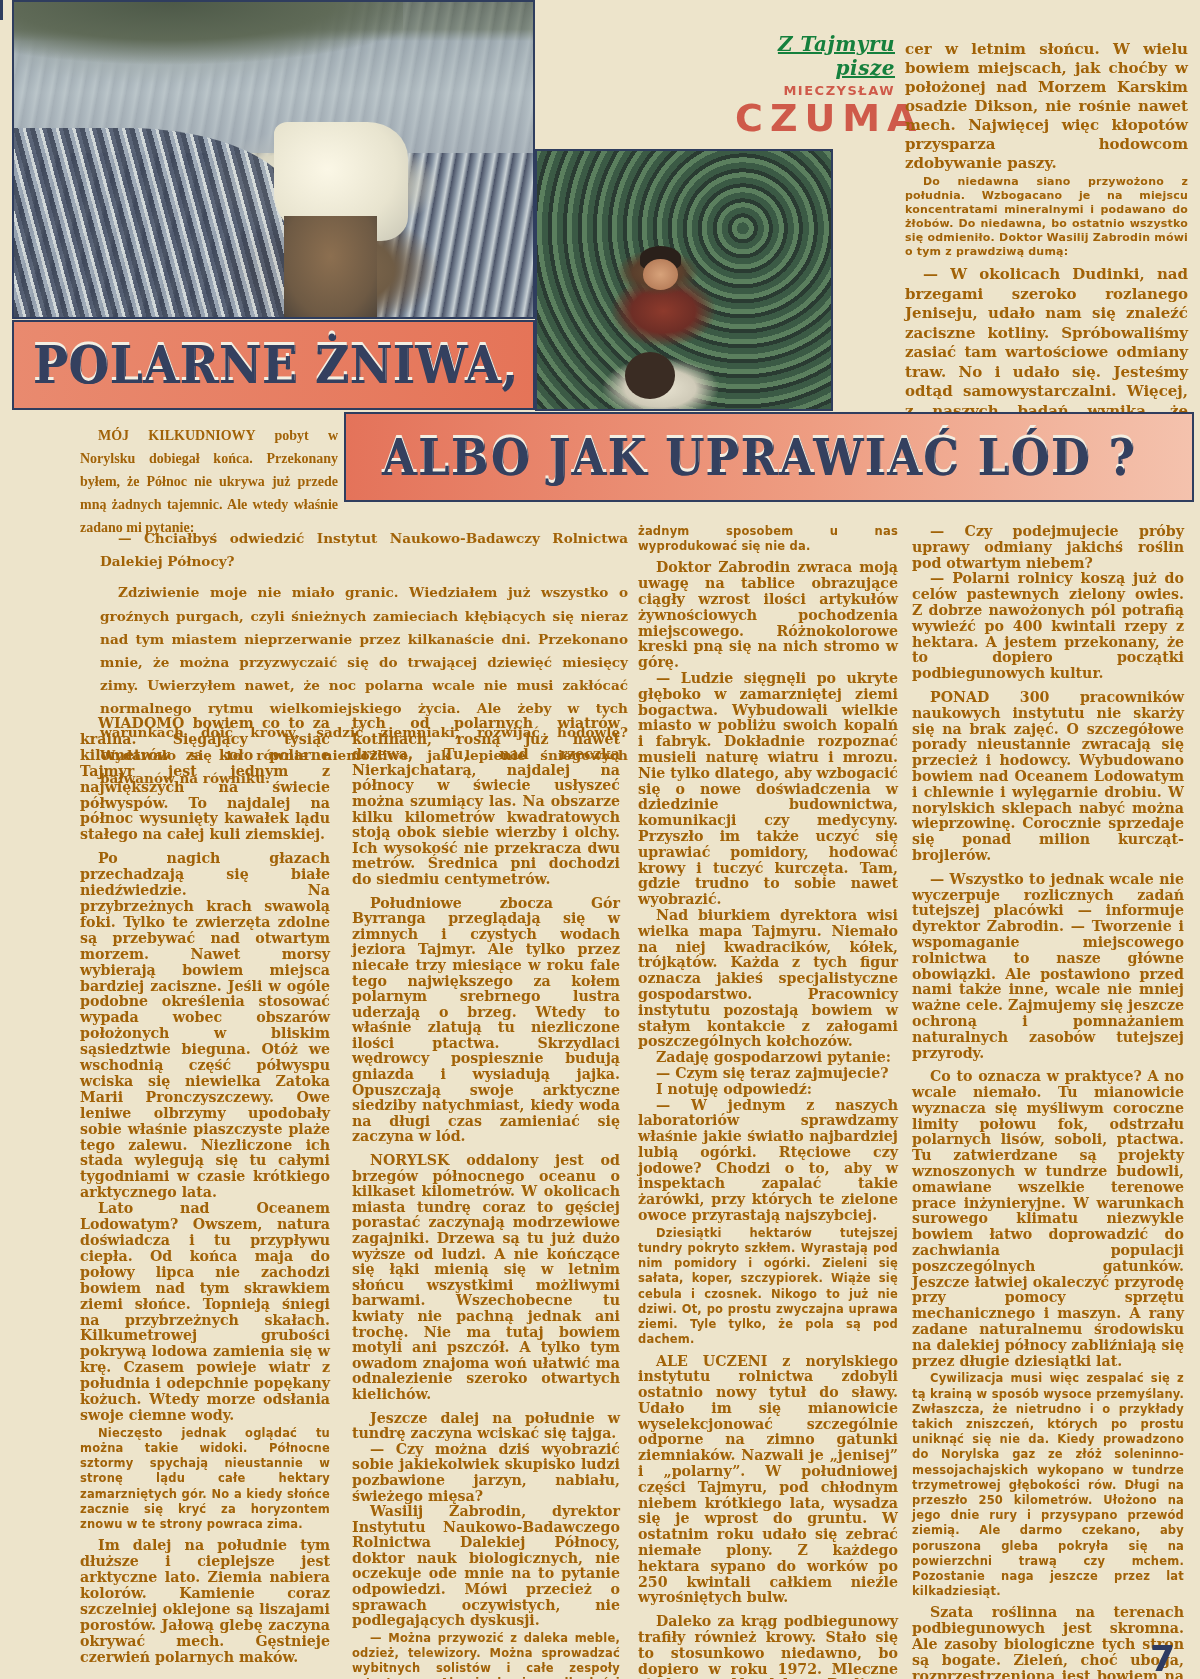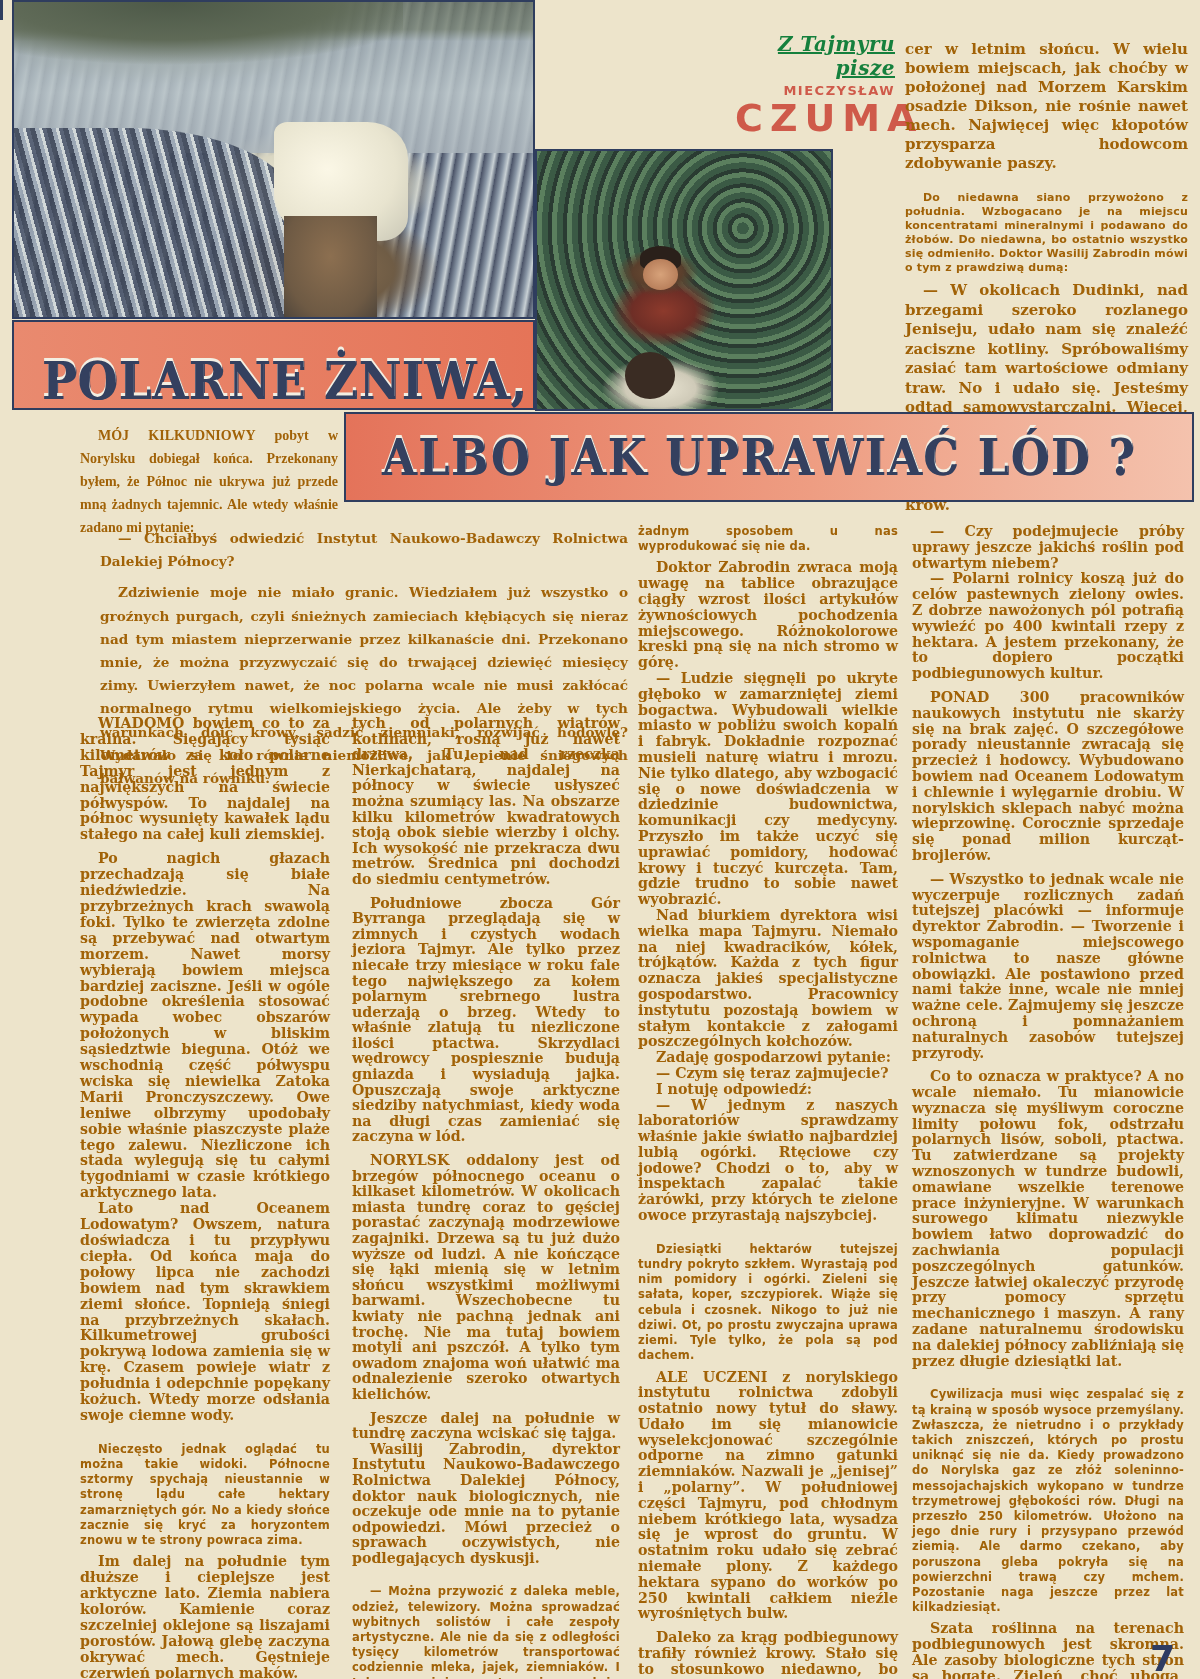--- a/index.html
+++ b/index.html
@@ -27,29 +27,29 @@
       linear-gradient(135deg,#2e4437,#6b8b66);}
   .photo2 .face{position:absolute;left:36%;top:42%;width:12%;height:12%;background:radial-gradient(ellipse,#d7a27a 0%,#b9805c 70%,transparent 100%);border-radius:50%;}
   .photo2 .hair{position:absolute;left:35%;top:37%;width:14%;height:9%;background:#2a201a;border-radius:50% 50% 30% 30%;}
   .photo2 .head2{position:absolute;left:30%;top:78%;width:17%;height:18%;background:#3a2c23;border-radius:50%;}
 
   .byline{left:735px;top:32px;width:160px;text-align:right;}
   .byline .pisze{font-family:"DejaVu Serif",serif;font-style:italic;font-weight:bold;color:#15803d;font-size:20px;letter-spacing:0.5px;text-decoration:underline;}
   .byline .first{font-family:"DejaVu Sans",sans-serif;font-weight:bold;color:#cf5a4a;font-size:13px;letter-spacing:1.5px;margin-top:3px;}
   .byline .last{font-family:"DejaVu Sans",sans-serif;font-weight:bold;color:#cf5a4a;font-size:38px;letter-spacing:7px;line-height:40px;margin-top:0;}
 
-  .title-box1{left:12px;top:320px;width:523px;height:90px;background:linear-gradient(90deg,#e98a6f 0%,#e57458 100%);border:2px solid #2f3d5e;box-sizing:border-box;display:flex;align-items:flex-end;padding-left:28px;}
+  .title-box1{left:12px;top:320px;width:523px;height:90px;background:linear-gradient(90deg,#e98a6f 0%,#e57458 100%);border:2px solid #2f3d5e;box-sizing:border-box;display:flex;align-items:center;padding-left:19px;}
   .title-box2{left:344px;top:412px;width:850px;height:90px;background:linear-gradient(90deg,#e4735a 0%,#ee9d82 55%,#f4c2ad 100%);border:2px solid #2f3d5e;box-sizing:border-box;display:flex;align-items:center;padding-left:36px;}
   .icy{font-family:"DejaVu Serif",serif;font-weight:bold;color:#34405f;font-size:46px;letter-spacing:1px;transform:scaleY(1.15);text-shadow:0 -3px 0 #f3efe3, 1px 0 0 #34405f;}
   .icy2{font-size:44px;letter-spacing:2px;}
 
   .col{position:absolute;font-size:13.6px;line-height:18.6px;text-align:justify;font-weight:bold;color:#a16207;}
   .col p{margin:0;text-indent:18px;}
   .col p.gap{margin-top:8px;}
-  .col p.small{font-family:"DejaVu Sans",sans-serif;font-size:11.5px;line-height:15.2px;font-weight:bold;margin-top:18px;margin-bottom:6px;letter-spacing:0.2px;}
+  .col p.small{font-family:"DejaVu Sans",sans-serif;font-size:11.5px;line-height:15.2px;font-weight:bold;margin-top:2px;margin-bottom:6px;letter-spacing:0.2px;}
   .col .lead{font-family:"Liberation Serif",serif;font-size:14px;line-height:23px;}
   .wide p{line-height:23.2px;margin-left:20px;}
   .pagenum{left:1150px;top:1638px;font-family:"DejaVu Sans",sans-serif;font-weight:bold;font-size:36px;color:#2e3b62;}
   .spine{left:0;top:0;width:3px;height:20px;background:#2f3d5e;}
 </style>
 </head>
 <body>
 
 <div class="abs spine"></div>
 
@@ -101,40 +101,41 @@
   <p class="small">Nieczęsto jednak oglądać tu można takie widoki. Północne sztormy spychają nieustannie w stronę lądu całe hektary zamarzniętych gór. No a kiedy słońce zacznie się kryć za horyzontem znowu w te strony powraca zima.</p>
   <p>Im dalej na południe tym dłuższe i cieplejsze jest arktyczne lato. Ziemia nabiera kolorów. Kamienie coraz szczelniej oklejone są liszajami porostów. Jałową glebę zaczyna okrywać mech. Gęstnieje czerwień polarnych maków.</p>
 
 </div>
 
 <div class="col" style="left:352px;top:716px;width:268px;font-size:14.2px;line-height:15.6px;">
   <p style="text-indent:0;">tych od polarnych wiatrów kotlinach, rosną już nawet drzewa. Tu, nad rzeczką Nierkajchatarą, najdalej na północy w świecie usłyszeć można szumiący las. Na obszarze kilku kilometrów kwadratowych stoją obok siebie wierzby i olchy. Ich wysokość nie przekracza dwu metrów. Średnica pni dochodzi do siedmiu centymetrów.</p>
   <p class="gap">Południowe zbocza Gór Byrranga przeglądają się w zimnych i czystych wodach jeziora Tajmyr. Ale tylko przez niecałe trzy miesiące w roku fale tego największego za kołem polarnym srebrnego lustra uderzają o brzeg. Wtedy to właśnie zlatują tu niezliczone ilości ptactwa. Skrzydlaci wędrowcy pospiesznie budują gniazda i wysiadują jajka. Opuszczają swoje arktyczne siedziby natychmiast, kiedy woda na długi czas zamieniać się zaczyna w lód.</p>
   <p class="gap">NORYLSK oddalony jest od brzegów północnego oceanu o kilkaset kilometrów. W okolicach miasta tundrę coraz to gęściej porastać zaczynają modrzewiowe zagajniki. Drzewa są tu już dużo wyższe od ludzi. A nie kończące się łąki mienią się w letnim słońcu wszystkimi możliwymi barwami. Wszechobecne tu kwiaty nie pachną jednak ani trochę. Nie ma tutaj bowiem motyli ani pszczół. A tylko tym owadom znajoma woń ułatwić ma odnalezienie szeroko otwartych kielichów.</p>
   <p class="gap">Jeszcze dalej na południe w tundrę zaczyna wciskać się tajga.</p>
+  <p>— Czy można dziś wyobrazić sobie jakiekolwiek skupisko ludzi pozbawione jarzyn, nabiału, świeżego mięsa?</p>
   <p>Wasilij Zabrodin, dyrektor Instytutu Naukowo-Badawczego Rolnictwa Dalekiej Północy, doktor nauk biologicznych, nie oczekuje ode mnie na to pytanie odpowiedzi. Mówi przecież o sprawach oczywistych, nie podlegających dyskusji.</p>
   <p class="small">— Można przywozić z daleka meble, odzież, telewizory. Można sprowadzać wybitnych solistów i całe zespoły artystyczne. Ale nie da się z odległości tysięcy kilometrów transportować codziennie mleka, jajek, ziemniaków. I tak przecież wystarczająco dużo kłopotów przysparza ciągłe zaopatrywanie miasta drogą lotniczą lub morską w mąkę i owoce. No bo tych towarów</p>
 </div>
 
 <div class="col" style="left:638px;top:524px;width:260px;font-size:14.2px;line-height:15.8px;">
   <p class="small" style="text-indent:0;margin-top:0;">żadnym sposobem u nas wyprodukować się nie da.</p>
   <p>Doktor Zabrodin zwraca moją uwagę na tablice obrazujące ciągły wzrost ilości artykułów żywnościowych pochodzenia miejscowego. Różnokolorowe kreski pną się na nich stromo w górę.</p>
   <p>— Ludzie sięgnęli po ukryte głęboko w zamarzniętej ziemi bogactwa. Wybudowali wielkie miasto w pobliżu swoich kopalń i fabryk. Dokładnie rozpoznać musieli naturę wiatru i mrozu. Nie tylko dlatego, aby wzbogacić się o nowe doświadczenia w dziedzinie budownictwa, komunikacji czy medycyny. Przyszło im także uczyć się uprawiać pomidory, hodować krowy i tuczyć kurczęta. Tam, gdzie trudno to sobie nawet wyobrazić.</p>
   <p>Nad biurkiem dyrektora wisi wielka mapa Tajmyru. Niemało na niej kwadracików, kółek, trójkątów. Każda z tych figur oznacza jakieś specjalistyczne gospodarstwo. Pracownicy instytutu pozostają bowiem w stałym kontakcie z załogami poszczególnych kołchozów.</p>
   <p>Zadaję gospodarzowi pytanie:</p>
   <p>— Czym się teraz zajmujecie?</p>
   <p>I notuję odpowiedź:</p>
   <p>— W jednym z naszych laboratoriów sprawdzamy właśnie jakie światło najbardziej lubią ogórki. Rtęciowe czy jodowe? Chodzi o to, aby w inspektach zapalać takie żarówki, przy których te zielone owoce przyrastają najszybciej.</p>
   <p class="small">Dziesiątki hektarów tutejszej tundry pokryto szkłem. Wyrastają pod nim pomidory i ogórki. Zieleni się sałata, koper, szczypiorek. Wiąże się cebula i czosnek. Nikogo to już nie dziwi. Ot, po prostu zwyczajna uprawa ziemi. Tyle tylko, że pola są pod dachem.</p>
   <p>ALE UCZENI z norylskiego instytutu rolnictwa zdobyli ostatnio nowy tytuł do sławy. Udało im się mianowicie wyselekcjonować szczególnie odporne na zimno gatunki ziemniaków. Nazwali je „jenisej” i „polarny”. W południowej części Tajmyru, pod chłodnym niebem krótkiego lata, wysadza się je wprost do gruntu. W ostatnim roku udało się zebrać niemałe plony. Z każdego hektara sypano do worków po 250 kwintali całkiem nieźle wyrośniętych bulw.</p>
   <p class="gap">Daleko za krąg podbiegunowy trafiły również krowy. Stało się to stosunkowo niedawno, bo dopiero w roku 1972. Mleczne stado w Norylsku, Dudince, Chatandze, Igarce i Diksonie liczy sobie obecnie kilka tysięcy sztuk. Zwierzęta przez długie zimowe miesiące przebywają w pomieszczeniach zamkniętych. Tylko w ciągu paru cieplejszych tygodni wyprowadza się je na powietrze. Nie na wypas, ale na spa-</p>
 </div>
 
 <div class="col" style="left:912px;top:524px;width:272px;font-size:14.2px;line-height:15.8px;">
-  <p>— Czy podejmujecie próby uprawy jeszcze jakichś roślin pod otwartym niebem?</p>
+  <p>— Czy podejmujecie próby uprawy odmiany jakichś roślin pod otwartym niebem?</p>
   <p>— Polarni rolnicy koszą już do celów pastewnych zielony owies. Z dobrze nawożonych pól potrafią wywieźć po 400 kwintali rzepy z hektara. A jestem przekonany, że to dopiero początki podbiegunowych kultur.</p>
   <p class="gap">PONAD 300 pracowników naukowych instytutu nie skarży się na brak zajęć. O szczegółowe porady nieustannie zwracają się przecież i hodowcy. Wybudowano bowiem nad Oceanem Lodowatym i chlewnie i wylęgarnie drobiu. W norylskich sklepach nabyć można wieprzowinę. Corocznie sprzedaje się ponad milion kurcząt-brojlerów.</p>
   <p class="gap">— Wszystko to jednak wcale nie wyczerpuje rozlicznych zadań tutejszej placówki — informuje dyrektor Zabrodin. — Tworzenie i wspomaganie miejscowego rolnictwa to nasze główne obowiązki. Ale postawiono przed nami także inne, wcale nie mniej ważne cele. Zajmujemy się jeszcze ochroną i pomnażaniem naturalnych zasobów tutejszej przyrody.</p>
   <p class="gap">Co to oznacza w praktyce? A no wcale niemało. Tu mianowicie wyznacza się myśliwym coroczne limity połowu fok, odstrzału polarnych lisów, soboli, ptactwa. Tu zatwierdzane są projekty wznoszonych w tundrze budowli, omawiane wszelkie terenowe prace inżynieryjne. W warunkach surowego klimatu niezwykle bowiem łatwo doprowadzić do zachwiania populacji poszczególnych gatunków. Jeszcze łatwiej okaleczyć przyrodę przy pomocy sprzętu mechanicznego i maszyn. A rany zadane naturalnemu środowisku na dalekiej północy zabliźniają się przez długie dziesiątki lat.</p>
   <p class="small">Cywilizacja musi więc zespalać się z tą krainą w sposób wysoce przemyślany. Zwłaszcza, że nietrudno i o przykłady takich zniszczeń, których po prostu uniknąć się nie da. Kiedy prowadzono do Norylska gaz ze złóż soleninno-messojachajskich wykopano w tundrze trzymetrowej głębokości rów. Długi na przeszło 250 kilometrów. Ułożono na jego dnie rury i przysypano przewód ziemią. Ale darmo czekano, aby poruszona gleba pokryła się na powierzchni trawą czy mchem. Pozostanie naga jeszcze przez lat kilkadziesiąt.</p>
   <p><span>Szata roślinna na terenach podbiegunowych jest skromna. Ale zasoby biologiczne tych stron są bogate. Zieleń, choć uboga, rozprzestrzeniona jest bowiem na olbrzymich obszarach. Tysiące, miliony kilometrów kwadratowych bezkresnych wzniesień i równin dają schronienie i pokarm arktycznej zwierzynie.</span></p>
 </div>
 
 <div class="abs pagenum">7</div>
 

